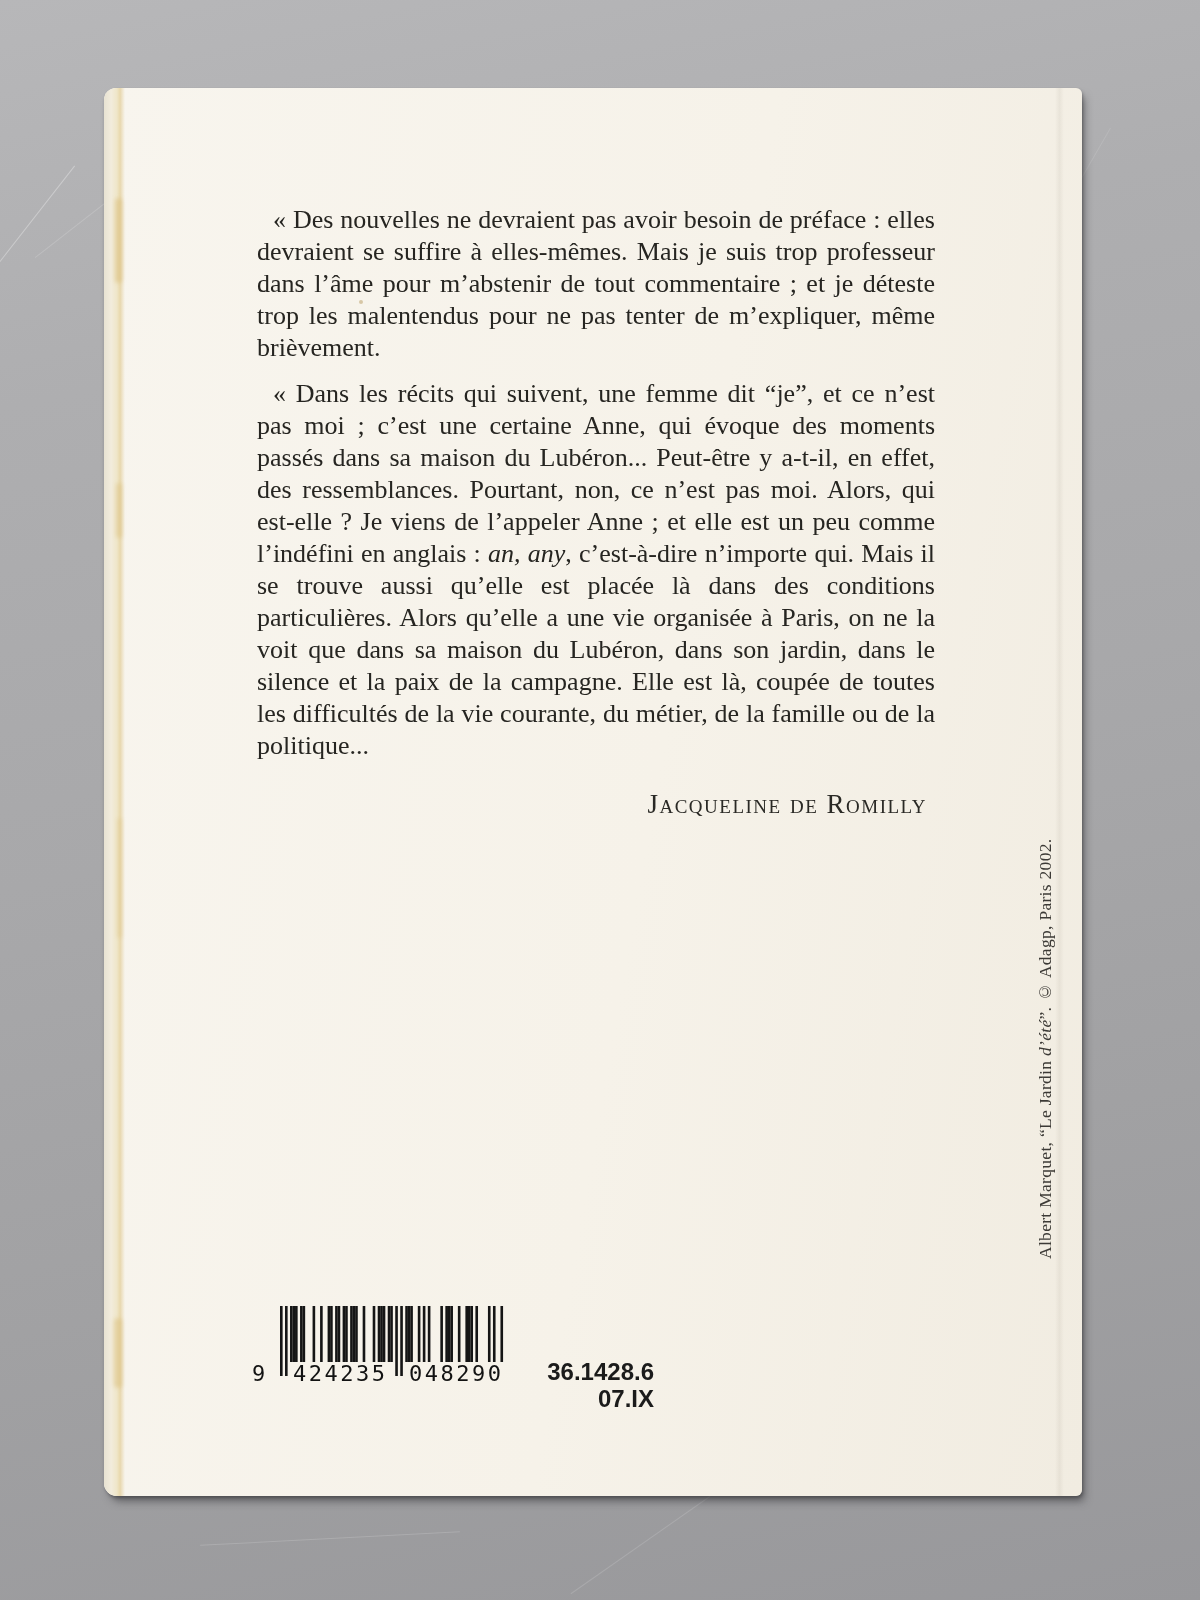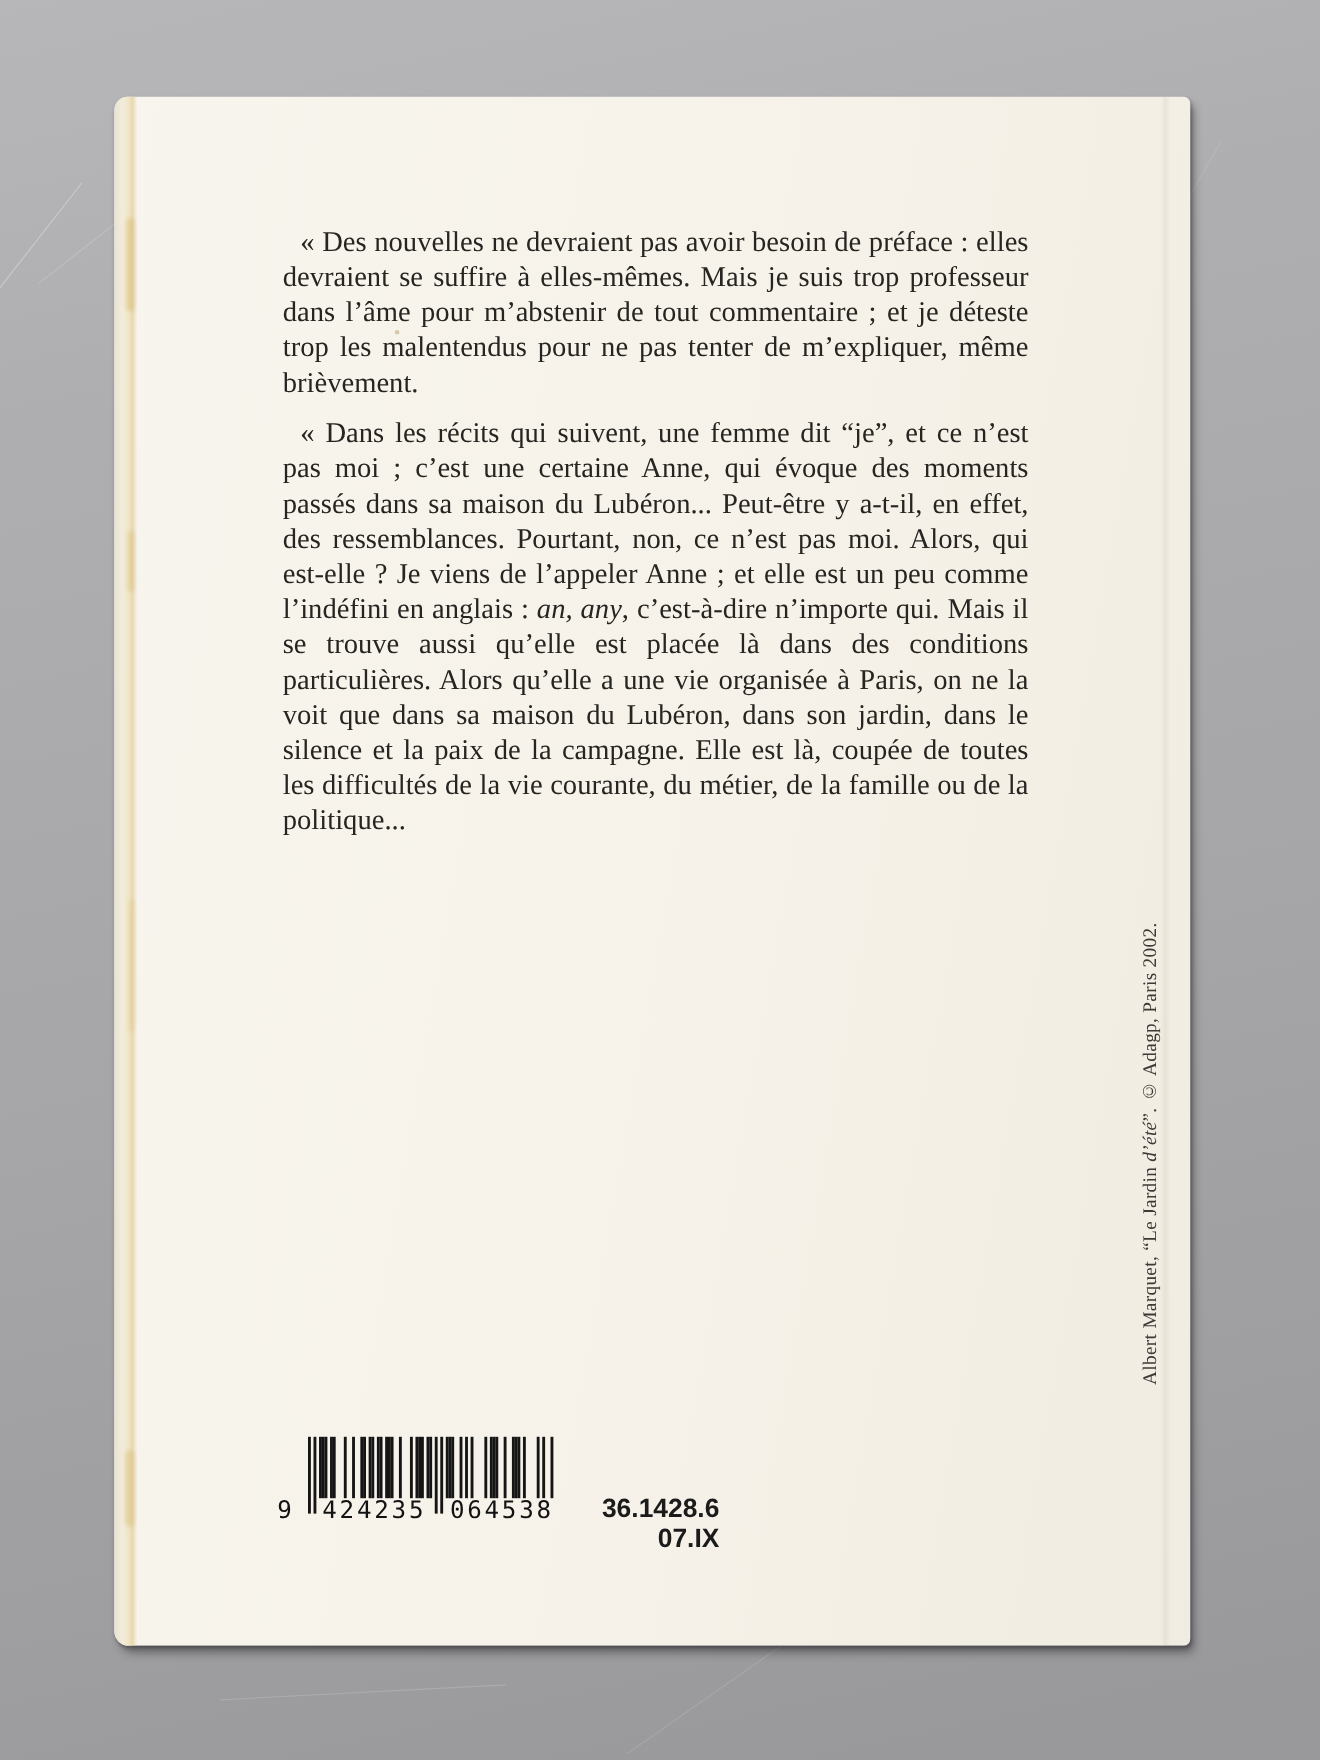--- a/index.html
+++ b/index.html
@@ -83,20 +83,21 @@
     <div class="stain st1"></div>
     <div class="stain st2"></div>
     <div class="stain st3"></div>
     <div class="stain st4"></div>
     <div class="speck"></div>
     <div class="hinge"></div>
 
     <div class="blurb">
       <p>«&nbsp;Des nouvelles ne devraient pas avoir besoin de préface&nbsp;: elles devraient se suffire à elles-mêmes. Mais je suis trop professeur dans l’âme pour m’abstenir de tout commentaire&nbsp;; et je déteste trop les malentendus pour ne pas tenter de m’expliquer, même brièvement.</p>
       <p><span>«&nbsp;Dans les récits qui suivent, une femme dit “je”, et ce n’est pas moi&nbsp;; c’est une certaine Anne, qui évoque des moments passés dans sa maison du Lubéron... Peut-être y a-t-il, en effet, des ressemblances. Pourtant, non, ce n’est pas moi. Alors, qui est-elle&nbsp;? Je viens de l’appeler Anne&nbsp;; et elle est un peu comme l’indéfini en anglais&nbsp;: </span><em>an, any</em><span>, c’est-à-dire n’importe qui. Mais il se trouve aussi qu’elle est placée là dans des conditions particulières. Alors qu’elle a une vie organisée à Paris, on ne la voit que dans sa maison du Lubéron, dans son jardin, dans le silence et la paix de la campagne. Elle est là, coupée de toutes les difficultés de la vie courante, du métier, de la famille ou de la politique...</span></p>
+      <div class="author">Jacqueline de Romilly</div>
     </div>
 
     <div class="credit"><span>Albert Marquet, “Le Jardin </span><em>d’été</em><span>”. © Adagp, Paris 2002.</span></div>
 
     <div class="barcode">
       <svg id="barcode-svg" width="238" height="72">
           <rect x="0.00" y="0" width="2.61" height="70" fill="#151515"></rect>
           <rect x="5.01" y="0" width="2.61" height="70" fill="#151515"></rect>
           <rect x="10.02" y="0" width="2.61" height="56" fill="#151515"></rect>
           <rect x="12.53" y="0" width="2.61" height="56" fill="#151515"></rect>
@@ -137,21 +138,21 @@
           <rect x="185.39" y="0" width="2.61" height="56" fill="#151515"></rect>
           <rect x="187.89" y="0" width="2.61" height="56" fill="#151515"></rect>
           <rect x="190.40" y="0" width="2.61" height="56" fill="#151515"></rect>
           <rect x="195.41" y="0" width="2.61" height="56" fill="#151515"></rect>
           <rect x="207.94" y="0" width="2.61" height="56" fill="#151515"></rect>
           <rect x="212.95" y="0" width="2.61" height="56" fill="#151515"></rect>
           <rect x="220.46" y="0" width="2.61" height="56" fill="#151515"></rect>
         </svg>
       <span class="bd bd-lead">9</span>
       <span class="bd bd-g1">424235</span>
-      <span class="bd bd-g2">064538</span>
+      <span class="bd bd-g2">048290</span>
     </div>
 
     <div class="codes">
       <div>36.1428.6</div>
       <div>07.IX</div>
     </div>
 
   </div>
 </div>
 

